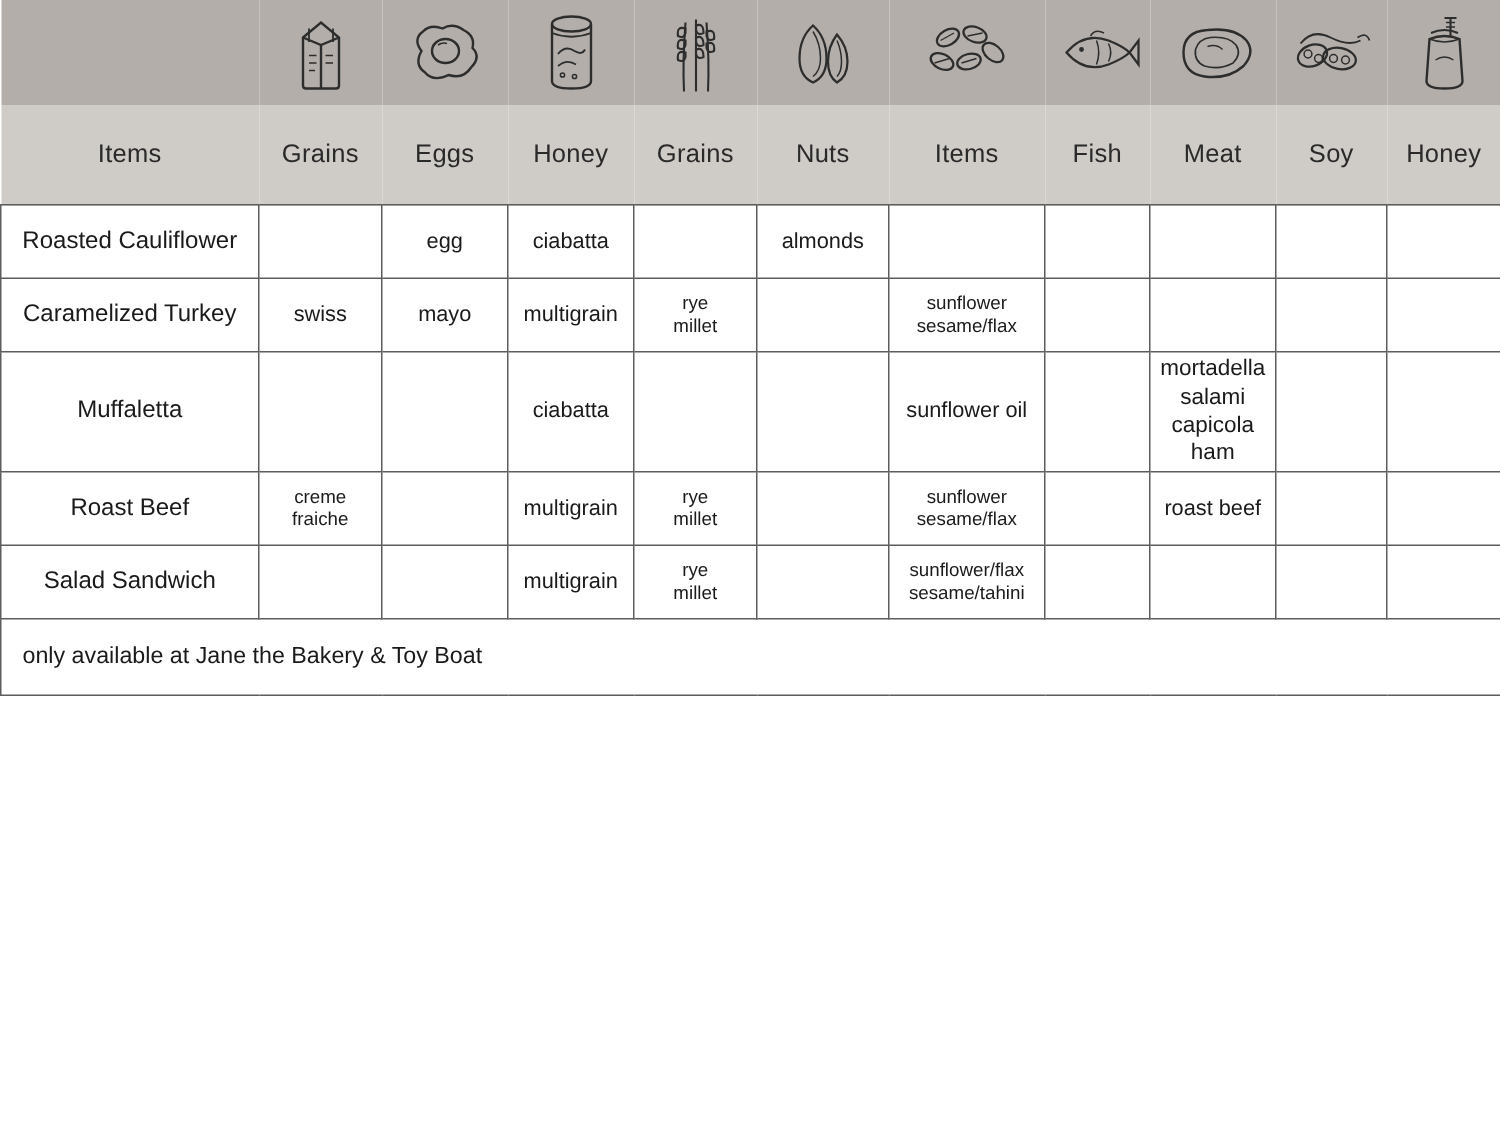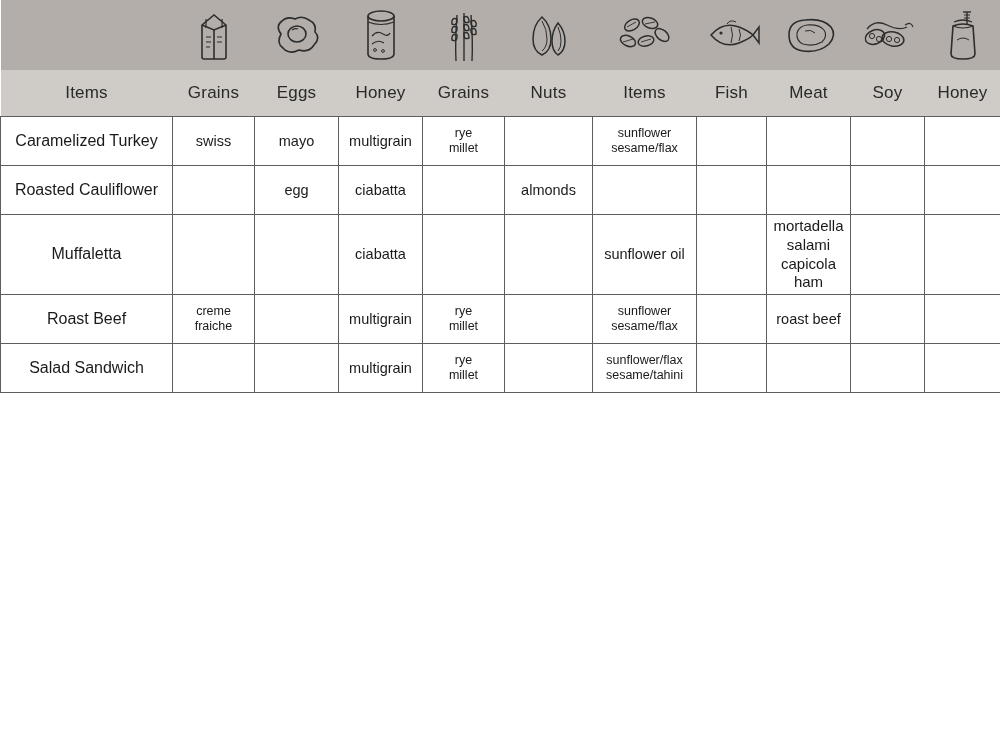--- a/index.html
+++ b/index.html
@@ -42,21 +42,21 @@
     display: block;
   }
 
   
   tr.label-row {
     background: #cfcbc6;
   }
   tr.label-row td {
     border: none;
     height: 42px;
-    padding: 2px 4px;
+    padding: 12px 4px;
     text-align: center;
     vertical-align: middle;
     font-size: 17px;
     color: #2a2a2a;
     letter-spacing: 0.2px;
   }
   tr.label-row td.items-head {
     font-size: 17px;
   }
 
@@ -263,20 +263,45 @@
       <td>Items</td>
       <td>Fish</td>
       <td>Meat</td>
       <td>Soy</td>
       <td>Honey</td>
     </tr>
   </thead>
 
   <tbody id="table-body">
       <tr>
+        <td class="item-name">Roasted Cauliflower</td>
+        <td></td>
+        <td>
+          <div class="cell-lines">
+            <span>egg</span>
+          </div>
+        </td>
+        <td>
+          <div class="cell-lines">
+            <span>ciabatta</span>
+          </div>
+        </td>
+        <td></td>
+        <td>
+          <div class="cell-lines">
+            <span>almonds</span>
+          </div>
+        </td>
+        <td></td>
+        <td></td>
+        <td></td>
+        <td></td>
+        <td></td>
+      </tr>
+      <tr>
         <td class="item-name">Caramelized Turkey</td>
         <td>
           <div class="cell-lines">
             <span>swiss</span>
           </div>
         </td>
         <td>
           <div class="cell-lines">
             <span>mayo</span>
           </div>
@@ -292,45 +317,20 @@
             <span>millet</span>
           </div>
         </td>
         <td></td>
         <td class="small">
           <div class="cell-lines">
             <span>sunflower</span>
             <span>sesame/flax</span>
           </div>
         </td>
-        <td></td>
-        <td></td>
-        <td></td>
-        <td></td>
-      </tr>
-      <tr>
-        <td class="item-name">Roasted Cauliflower</td>
-        <td></td>
-        <td>
-          <div class="cell-lines">
-            <span>egg</span>
-          </div>
-        </td>
-        <td>
-          <div class="cell-lines">
-            <span>ciabatta</span>
-          </div>
-        </td>
-        <td></td>
-        <td>
-          <div class="cell-lines">
-            <span>almonds</span>
-          </div>
-        </td>
-        <td></td>
         <td></td>
         <td></td>
         <td></td>
         <td></td>
       </tr>
       <tr>
         <td class="item-name">Muffaletta</td>
         <td></td>
         <td></td>
         <td>
@@ -412,14 +412,17 @@
           <div class="cell-lines">
             <span>sunflower/flax</span>
             <span>sesame/tahini</span>
           </div>
         </td>
         <td></td>
         <td></td>
         <td></td>
         <td></td>
       </tr>
+      <tr class="note-row">
+        <td colspan="11">only available at Jane the Bakery &amp; Toy Boat</td>
+      </tr>
     </tbody>
 </table>
 
 </body></html>

